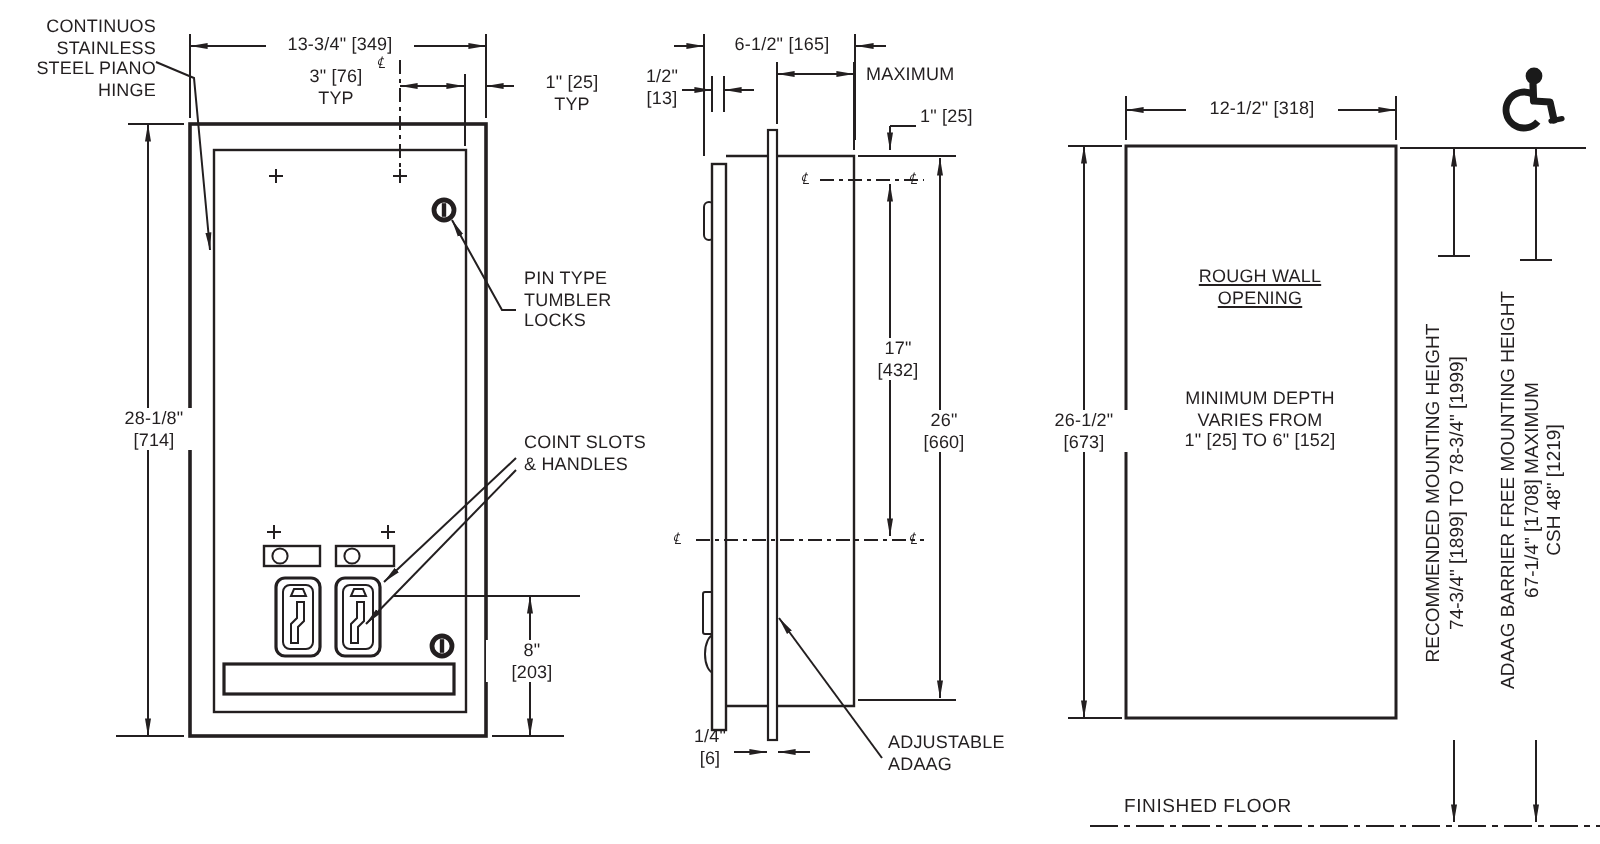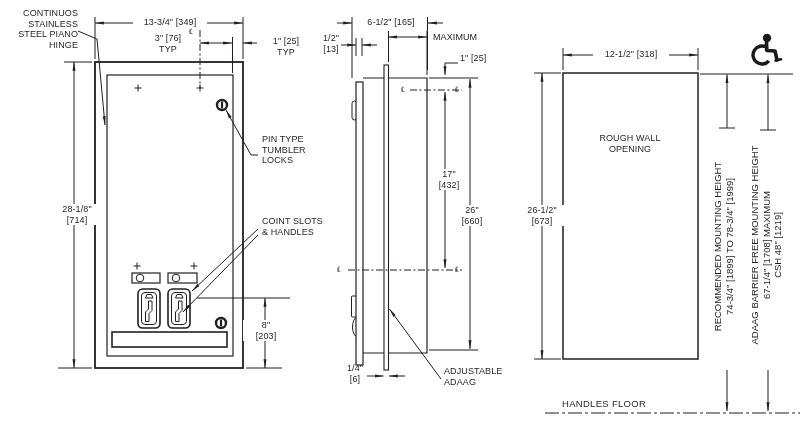--- a/index.html
+++ b/index.html
@@ -226,24 +226,27 @@
 ADAAG</div>
 
 <div class="cl" style="left:400px;top:83px;">℄</div>
 <div class="cl" style="left:454px;top:83px;">℄</div>
 <div class="cl" style="left:336px;top:263px;">℄</div>
 <div class="cl" style="left:454px;top:263px;">℄</div>
 
 <div class="lbl ctr bg" style="left:593px;top:49px;width:74px;">12-1/2" [318]</div>
 <div class="lbl ctr bg" style="left:513px;top:205px;width:56px;">26-1/2"
 [673]</div>
-<div class="lbl ctr" style="left:580px;top:133px;width:100px;">ROUGH WALL
+<div class="lbl ctr" style="left:580px;top:133px;width:100px;text-decoration:underline;">ROUGH WALL
 OPENING</div>
+<div class="lbl ctr" style="left:568px;top:194px;width:124px;">MINIMUM DEPTH
+VARIES FROM
+1" [25] TO 6" [152]</div>
 
 <div class="rot" style="left:588px;top:235px;width:270px;height:23px;">RECOMMENDED MOUNTING HEIGHT
 74-3/4" [1899] TO 78-3/4" [1999]</div>
 <div class="rot" style="left:631px;top:228px;width:270px;height:34px;">ADAAG BARRIER FREE MOUNTING HEIGHT
 67-1/4" [1708] MAXIMUM
 CSH 48" [1219]</div>
 
-<div class="lbl floor" style="left:562px;top:399px;width:120px;">HANDLES FLOOR</div>
+<div class="lbl floor" style="left:562px;top:399px;width:120px;">FINISHED FLOOR</div>
 
 </div>
 
 </body></html>

